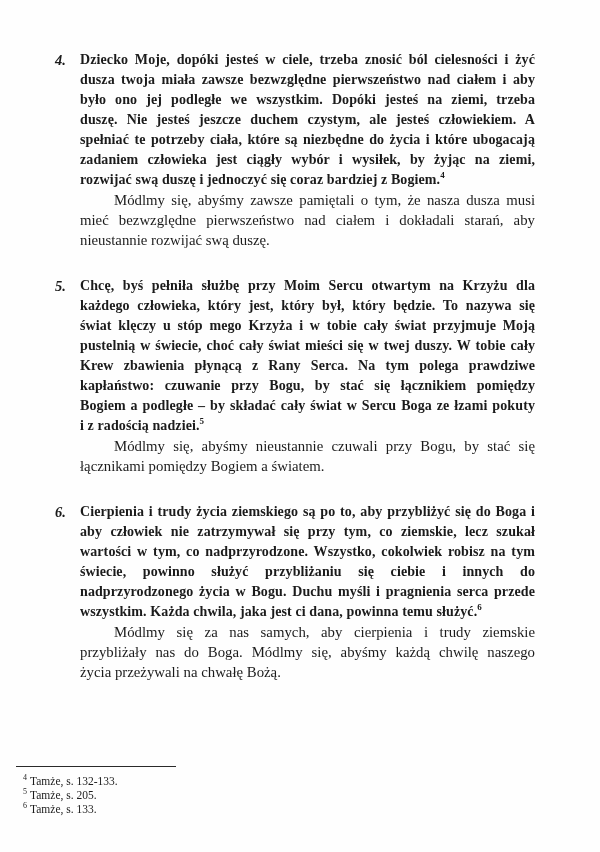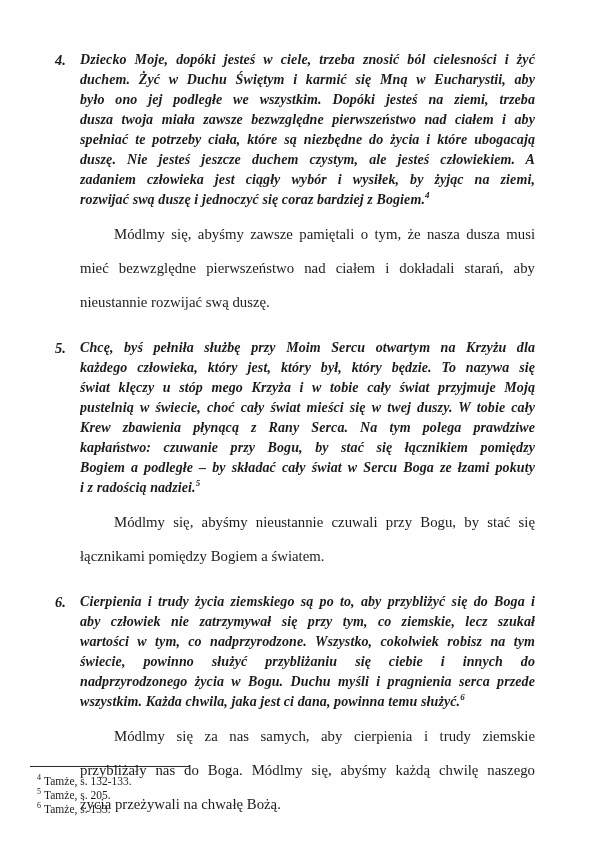--- a/index.html
+++ b/index.html
@@ -38,39 +38,37 @@
     line-height: 20px;
     overflow: hidden;
     text-align: justify;
     text-align-last: justify;
   }
   .line.last {
     text-align-last: left;
   }
   .quote .line {
     font-weight: 700;
-    font-style: italic;
     font-size: 14px;
     letter-spacing: 0.1px;
   }
   .prayer .line {
     font-size: 14.8px;
-    margin-top: 14px;
   }
   .prayer .line.first {
     text-indent: 34px;
   }
   .quote sup {
     font-size: 9px;
     line-height: 0;
     vertical-align: super;
   }
   .footnotes {
     position: absolute;
-    left: 30px;
+    left: 16px;
     top: 766px;
     font-size: 11.5px;
   }
   .fn-rule {
     width: 160px;
     height: 0;
     border-top: 1px solid #2a2a2a;
     margin-bottom: 7px;
   }
   .fn {
@@ -87,25 +85,24 @@
 </head>
 <body>
 
 <div class="page">
   <div class="content">
       <div class="item">
         <div class="num">4.</div>
         <div class="body">
           <div class="quote">
             <div class="line">Dziecko Moje, dopóki jesteś w ciele, trzeba znosić ból cielesności i żyć</div>
-            <div class="line">duchem. Żyć w Duchu Świętym i karmić się Mną w Eucharystii, aby</div>
+            <div class="line">dusza twoja miała zawsze bezwzględne pierwszeństwo nad ciałem i aby</div>
             <div class="line">było ono jej podległe we wszystkim. Dopóki jesteś na ziemi, trzeba</div>
-            <div class="line">dusza twoja miała zawsze bezwzględne pierwszeństwo nad ciałem i aby</div>
+            <div class="line">duszę. Nie jesteś jeszcze duchem czystym, ale jesteś człowiekiem. A</div>
             <div class="line">spełniać te potrzeby ciała, które są niezbędne do życia i które ubogacają</div>
-            <div class="line">duszę. Nie jesteś jeszcze duchem czystym, ale jesteś człowiekiem. A</div>
             <div class="line">zadaniem człowieka jest ciągły wybór i wysiłek, by żyjąc na ziemi,</div>
             <div class="line last">rozwijać swą duszę i jednoczyć się coraz bardziej z Bogiem.<sup>4</sup></div>
           </div>
           <div class="prayer">
             <div class="line first">Módlmy się, abyśmy zawsze pamiętali o tym, że nasza dusza musi</div>
             <div class="line">mieć bezwzględne pierwszeństwo nad ciałem i dokładali starań, aby</div>
             <div class="line last">nieustannie rozwijać swą duszę.</div>
           </div>
         </div>
       </div>

